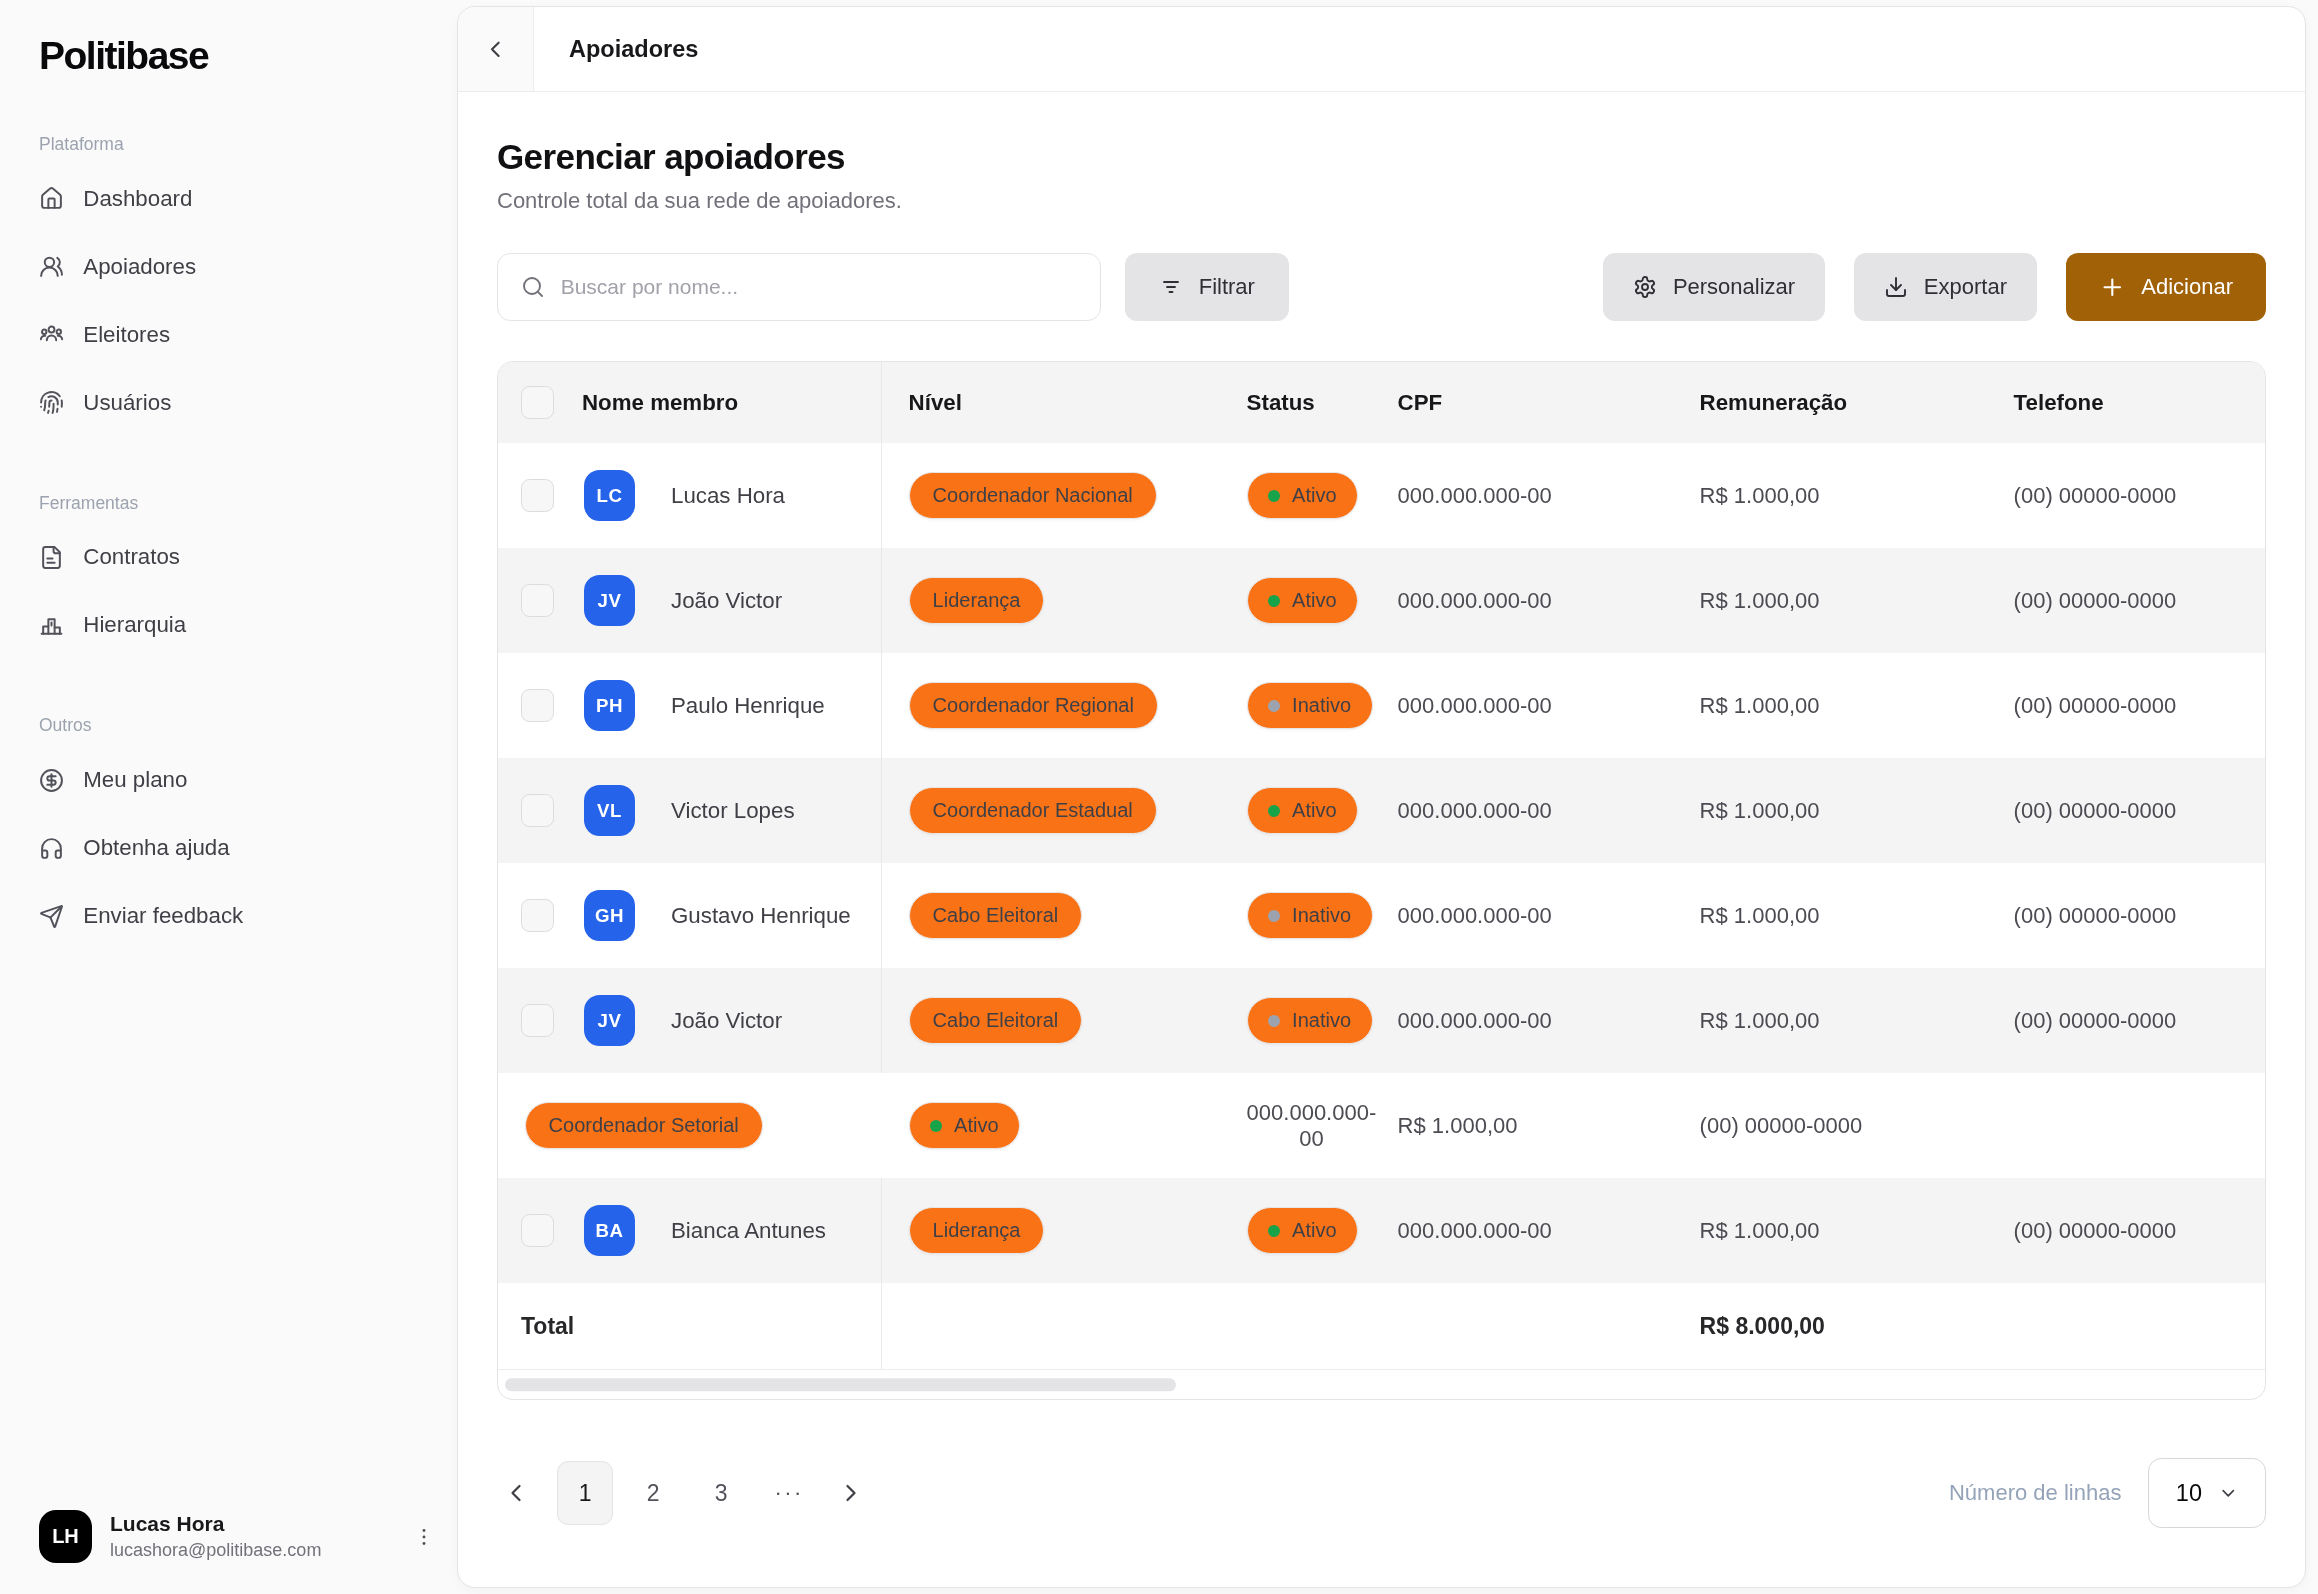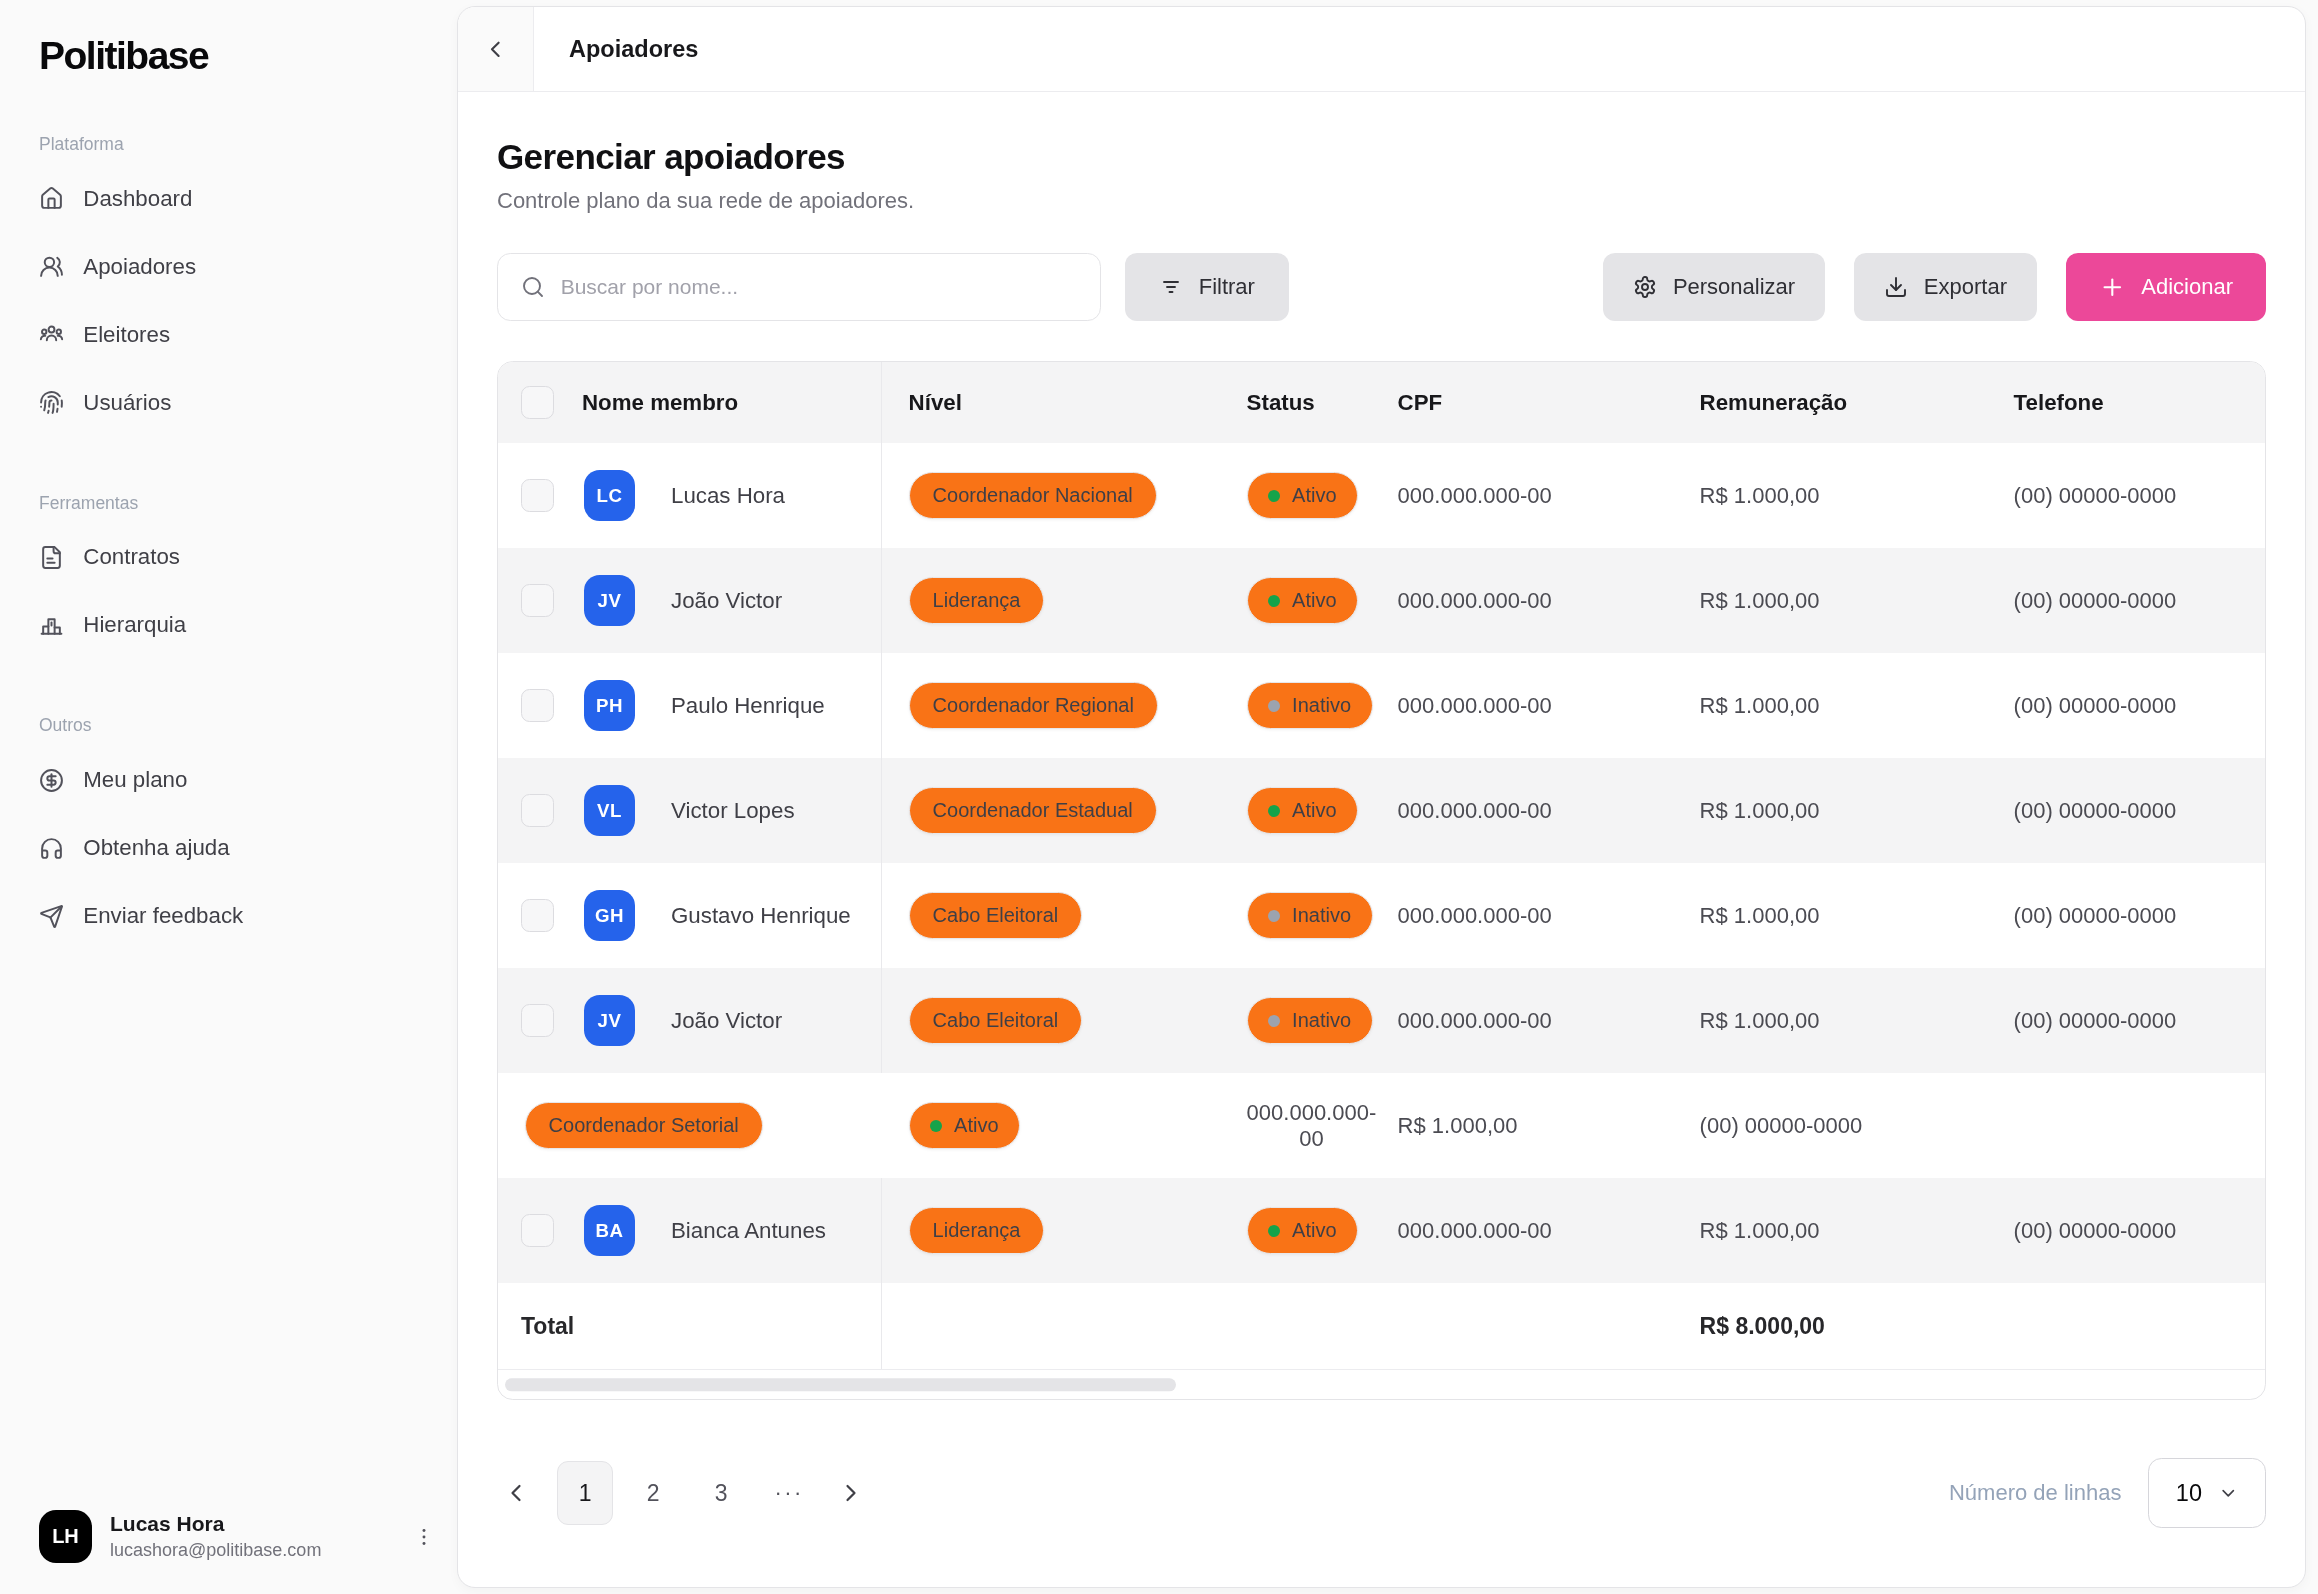--- a/index.html
+++ b/index.html
@@ -55,21 +55,21 @@
     font-family:inherit; background:transparent; padding-right:18px; }
   .search input::placeholder { color:#a1a1aa; }
   .btn { display:inline-flex; align-items:center; justify-content:center; gap:15.7px;
     border:none; border-radius:12px; font-size:22px; font-family:inherit;
     cursor:pointer; color:#2f2f35; }
   .btn .ic { width:24px; height:24px; }
   .btn-gray { background:#e4e4e7; }
   .btn-filter { margin-left:24px; padding:0 34px; }
   .btn-customize { padding:0 30px; }
   .btn-export { margin-left:29px; padding:0 30px; }
-  .btn-add { margin-left:29px; padding:0 33px; background:#ec4899; color:#fff; }
+  .btn-add { margin-left:29px; padding:0 33px; background:#a16207; color:#fff; }
   .btn-add .ic { width:26.6px; height:26.6px; }
   .toolbar-spacer { flex:1; }
 
   
   .table { margin-top:40px; border:1.2px solid #e4e4e7; border-radius:15.7px;
     overflow:hidden; background:#fff; }
   .grid-row { display:grid; grid-template-columns:384px 338px 151px 302px 314px 279px; }
   .cell { display:flex; align-items:center; padding-left:26.6px; font-size:22px;
     color:#4b4b52;text-align:center; }
   .cell.c-name { padding-left:23px; border-right:1.2px solid #e9e9ec; }
@@ -232,21 +232,21 @@
     <button class="back-box">
       <svg class="ic" viewBox="0 0 24 24">
           <path d="m15 18-6-6 6-6"></path>
         </svg>
     </button>
     <div class="card-header-title">Apoiadores</div>
   </div>
 
   <section class="content">
     <h1 class="page-title">Gerenciar apoiadores</h1>
-    <p class="page-subtitle">Controle plano da sua rede de apoiadores.</p>
+    <p class="page-subtitle">Controle total da sua rede de apoiadores.</p>
 
     <div class="toolbar">
       <div class="search">
         <svg class="ic" viewBox="0 0 24 24">
             <circle cx="11" cy="11" r="8"></circle>
             <path d="m21 21-4.3-4.3"></path>
           </svg>
         <input type="text" placeholder="Buscar por nome..." style="">
       </div>
       <button class="btn btn-gray btn-filter">

